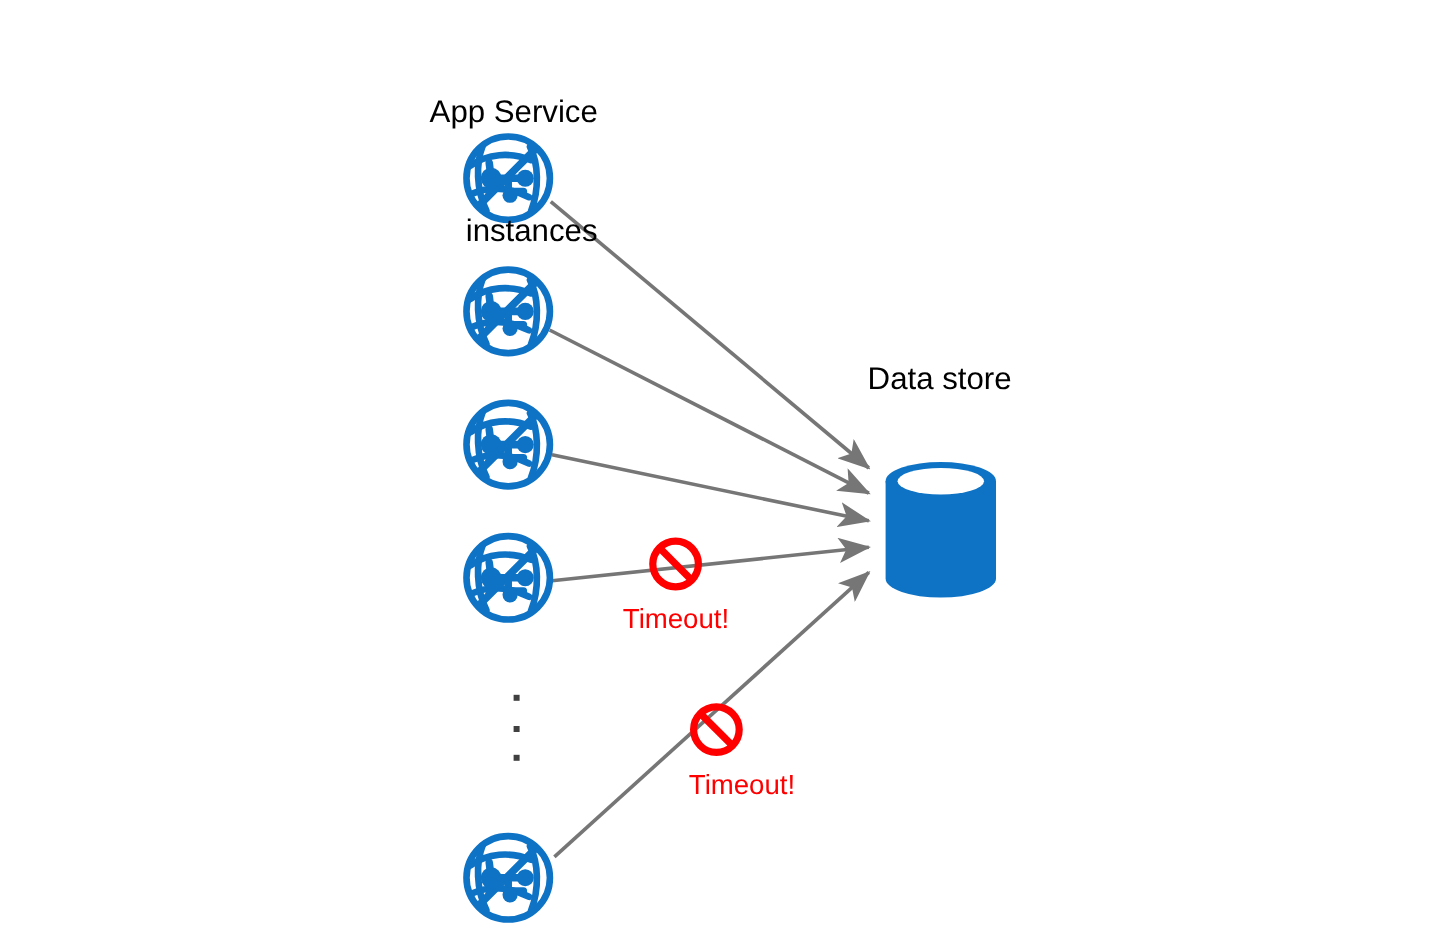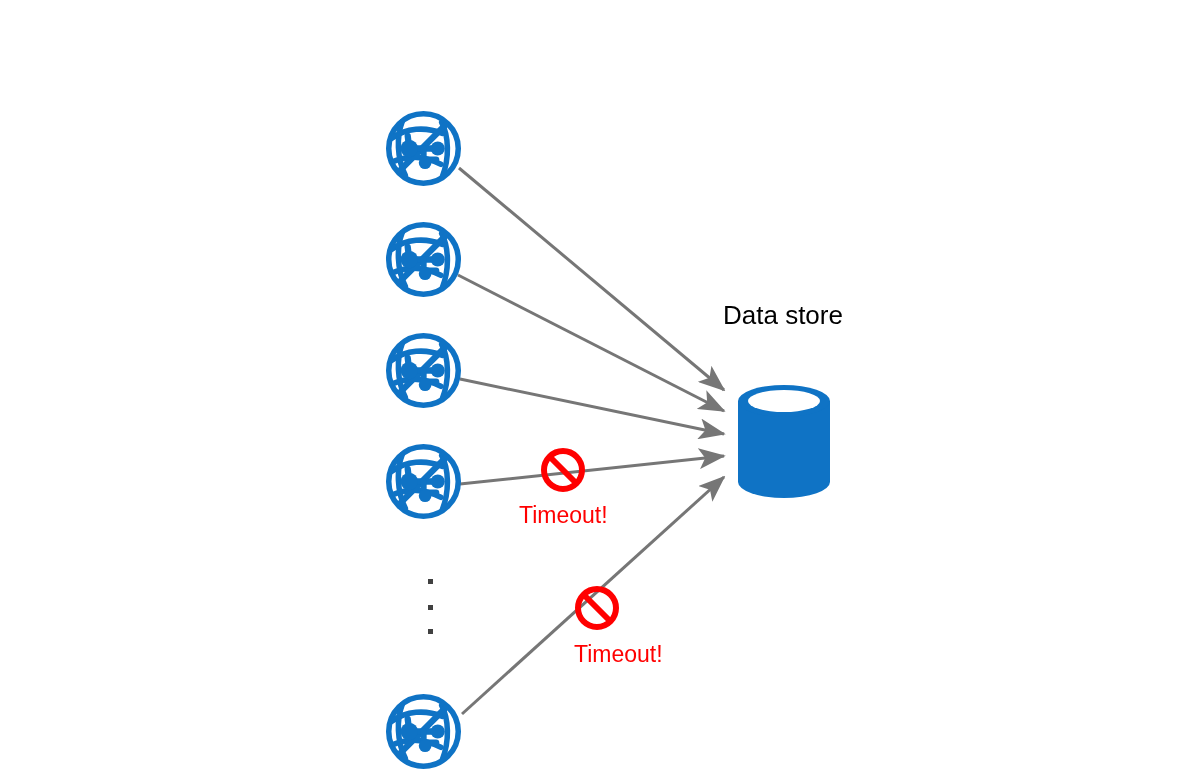--- a/index.html
+++ b/index.html
@@ -125,20 +125,24 @@
     <g>
       <circle cx="563" cy="470" r="19" fill="none" stroke="#ff0000" stroke-width="6"></circle>
       <line x1="549.5" y1="456.5" x2="576.5" y2="483.5" stroke="#ff0000" stroke-width="6"></line>
     </g>
     <g>
       <circle cx="597" cy="608" r="19" fill="none" stroke="#ff0000" stroke-width="6"></circle>
       <line x1="583.5" y1="594.5" x2="610.5" y2="621.5" stroke="#ff0000" stroke-width="6"></line>
     </g>
   </svg>
 
+  <div class="label" id="app-service-group-label">
+    <span class="line1">App Service</span>
+    <span class="line2">instances</span>
+  </div>
 
   <div class="label" id="data-store-label">Data store</div>
 
   <div class="timeout-label" id="timeout-label-1">Timeout!</div>
 
   <div class="timeout-label" id="timeout-label-2">Timeout!</div>
 
 </div>
 
 </body></html>

